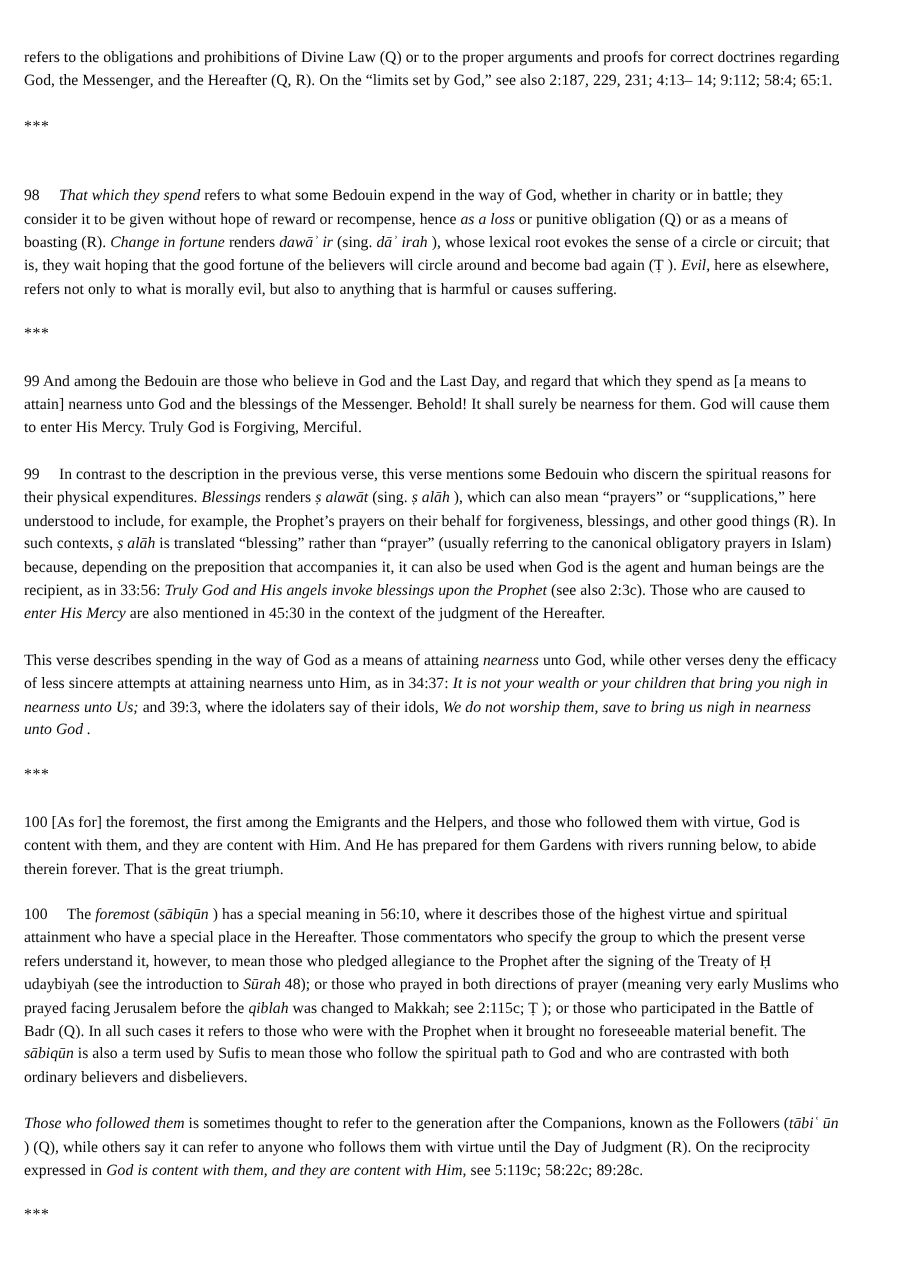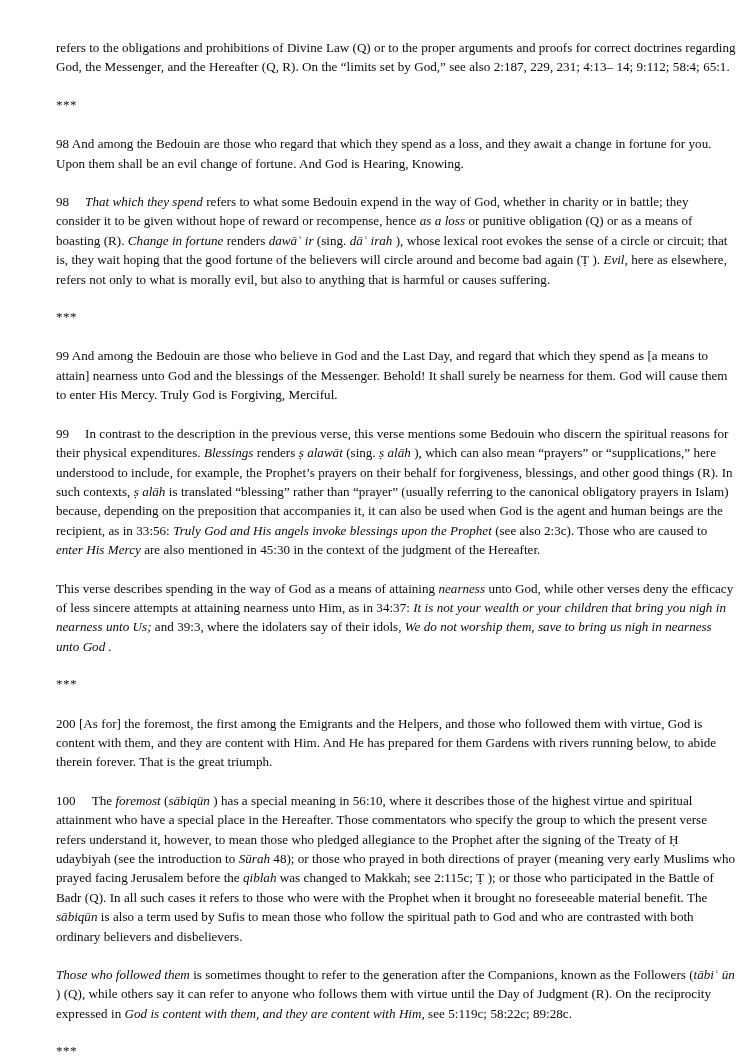--- a/index.html
+++ b/index.html
@@ -11,21 +11,21 @@
     font-family: "Liberation Serif", "DejaVu Serif", serif;
     color: #0a0a0a;
   }
   .page {
     position: relative;
     width: 749px;
     height: 1061px;
     margin: 0 auto;
     background: #ffffff;
     box-sizing: border-box;
-    padding: 38px 29px 0 56px;
+    padding: 38px 29px 0 20px;
     overflow: hidden;
   }
   .content {
     width: 680px;
   }
   p.para {
     margin: 0 0 0 0;
     font-size: 13.1px;
     line-height: 19.4px;
     text-align: left;
@@ -57,42 +57,41 @@
 
 <div class="page">
   <div class="content">
 
     <p class="para">refers to the obligations and prohibitions of Divine Law (Q) or to the proper arguments and proofs for correct doctrines regarding God, the Messenger, and the Hereafter (Q, R). On the “limits set by God,” see also 2:187, 229, 231; 4:13– 14; 9:112; 58:4; 65:1.</p>
 
     <div class="gap-stars"></div>
     <p class="stars">***</p>
     <div class="gap-after-stars"></div>
 
-    <p class="para">98 And among the Bedouin are those who regard that which they spend as a loss, and they await a change in fortune for you. Upon them shall be an evil change of fortune. And God is Hearing, Knowing.</p>
     <div class="gap-verse"></div>
 
     <p class="para"><span>98</span><span class="vnum-sp"></span><i>That which they spend</i><span> refers to what some Bedouin expend in the way of God, whether in charity or in battle; they consider it to be given without hope of reward or recompense, hence </span><i>as a loss</i><span> or punitive obligation (Q) or as a means of boasting (R). </span><i>Change in fortune</i><span> renders </span><i>dawāʾ ir</i><span> (sing. </span><i>dāʾ irah</i><span> ), whose lexical root evokes the sense of a circle or circuit; that is, they wait hoping that the good fortune of the believers will circle around and become bad again (Ṭ ). </span><i>Evil,</i><span> here as elsewhere, refers not only to what is morally evil, but also to anything that is harmful or causes suffering.</span></p>
 
     <div class="gap-stars"></div>
     <p class="stars">***</p>
     <div class="gap-after-stars"></div>
 
     <p class="para">99 And among the Bedouin are those who believe in God and the Last Day, and regard that which they spend as [a means to attain] nearness unto God and the blessings of the Messenger. Behold! It shall surely be nearness for them. God will cause them to enter His Mercy. Truly God is Forgiving, Merciful.</p>
     <div class="gap-verse"></div>
 
     <p class="para"><span>99</span><span class="vnum-sp"></span><span>In contrast to the description in the previous verse, this verse mentions some Bedouin who discern the spiritual reasons for their physical expenditures. </span><i>Blessings</i><span> renders </span><i>ṣ alawāt</i><span> (sing. </span><i>ṣ alāh</i><span> ), which can also mean “prayers” or “supplications,” here understood to include, for example, the Prophet’s prayers on their behalf for forgiveness, blessings, and other good things (R). In such contexts, </span><i>ṣ alāh</i><span> is translated “blessing” rather than “prayer” (usually referring to the canonical obligatory prayers in Islam) because, depending on the preposition that accompanies it, it can also be used when God is the agent and human beings are the recipient, as in 33:56: </span><i>Truly God and His angels invoke blessings upon the Prophet</i><span> (see also 2:3c). Those who are caused to </span><i>enter His Mercy</i><span> are also mentioned in 45:30 in the context of the judgment of the Hereafter.</span></p>
     <div class="gap-comment"></div>
 
     <p class="para"><span>This verse describes spending in the way of God as a means of attaining </span><i>nearness</i><span> unto God, while other verses deny the efficacy of less sincere attempts at attaining nearness unto Him, as in 34:37: </span><i>It is not your wealth or your children that bring you nigh in nearness unto Us;</i><span> and 39:3, where the idolaters say of their idols, </span><i>We do not worship them, save to bring us nigh in nearness unto God .</i></p>
 
     <div class="gap-stars"></div>
     <p class="stars">***</p>
     <div class="gap-after-stars"></div>
 
-    <p class="para">200 [As for] the foremost, the first among the Emigrants and the Helpers, and those who followed them with virtue, God is content with them, and they are content with Him. And He has prepared for them Gardens with rivers running below, to abide therein forever. That is the great triumph.</p>
+    <p class="para">100 [As for] the foremost, the first among the Emigrants and the Helpers, and those who followed them with virtue, God is content with them, and they are content with Him. And He has prepared for them Gardens with rivers running below, to abide therein forever. That is the great triumph.</p>
     <div class="gap-verse"></div>
 
     <p class="para"><span>100</span><span class="vnum-sp"></span><span>The </span><i>foremost</i><span> (</span><i>sābiqūn</i><span> ) has a special meaning in 56:10, where it describes those of the highest virtue and spiritual attainment who have a special place in the Hereafter. Those commentators who specify the group to which the present verse refers understand it, however, to mean those who pledged allegiance to the Prophet after the signing of the Treaty of Ḥ udaybiyah (see the introduction to </span><i>Sūrah</i><span> 48); or those who prayed in both directions of prayer (meaning very early Muslims who prayed facing Jerusalem before the </span><i>qiblah</i><span> was changed to Makkah; see 2:115c; Ṭ ); or those who participated in the Battle of Badr (Q). In all such cases it refers to those who were with the Prophet when it brought no foreseeable material benefit. The </span><i>sābiqūn</i><span> is also a term used by Sufis to mean those who follow the spiritual path to God and who are contrasted with both ordinary believers and disbelievers.</span></p>
     <div class="gap-comment"></div>
 
     <p class="para"><i>Those who followed them</i><span> is sometimes thought to refer to the generation after the Companions, known as the Followers (</span><i>tābiʿ ūn</i><span> ) (Q), while others say it can refer to anyone who follows them with virtue until the Day of Judgment (R). On the reciprocity expressed in </span><i>God is content with them, and they are content with Him,</i><span> see 5:119c; 58:22c; 89:28c.</span></p>
 
     <div class="gap-stars"></div>
     <p class="stars">***</p>
     <div class="gap-after-stars"></div>

